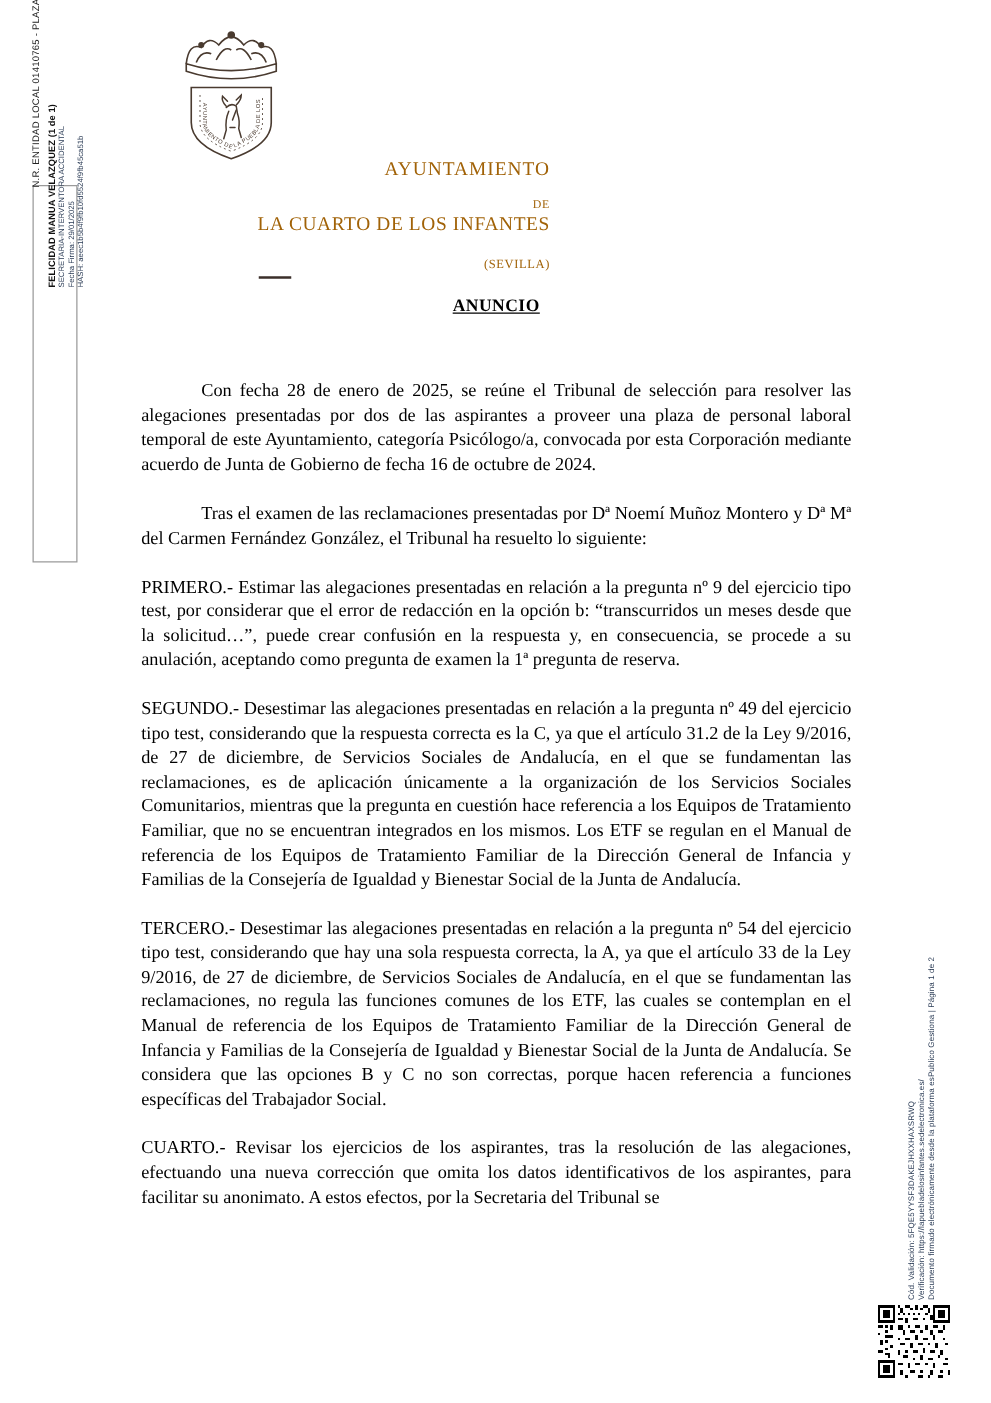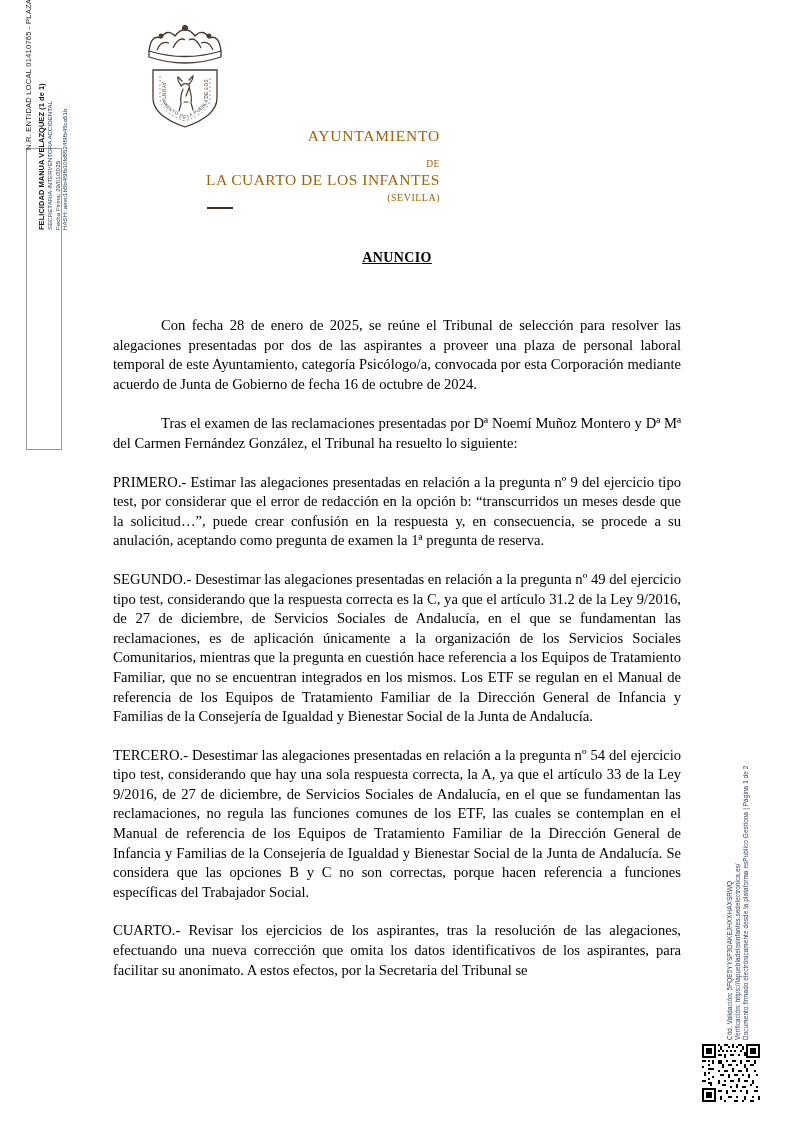--- a/index.html
+++ b/index.html
@@ -47,21 +47,21 @@
     margin-top: 14px;
   }
   .lh-line3 {
     font-size: 15.5px;
     letter-spacing: 0.5px;
     margin-top: 2px;
   }
   .lh-line4 {
     font-size: 10px;
     letter-spacing: 0.5px;
-    margin-top: 3px;
+    margin-top: 17px;
   }
   .lh-rule {
     width: 26px;
     height: 2px;
     background: #3b2f2a;
     margin: 4px auto 0 auto;
   }
 
   
   .left-margin {
@@ -146,21 +146,20 @@
     width: 62px;
     height: 62px;
   }
 
   
   .doc-body {
     position: absolute;
     left: 113px;
     top: 238px;
     width: 568px;
-    margin-top: 12px;
   }
   .anuncio-title {
     text-align: center;
     font-size: 14px;
     font-weight: bold;
     letter-spacing: 0.4px;
     text-decoration: underline;
     margin: 0 0 0 0;
   }
   p.para {

